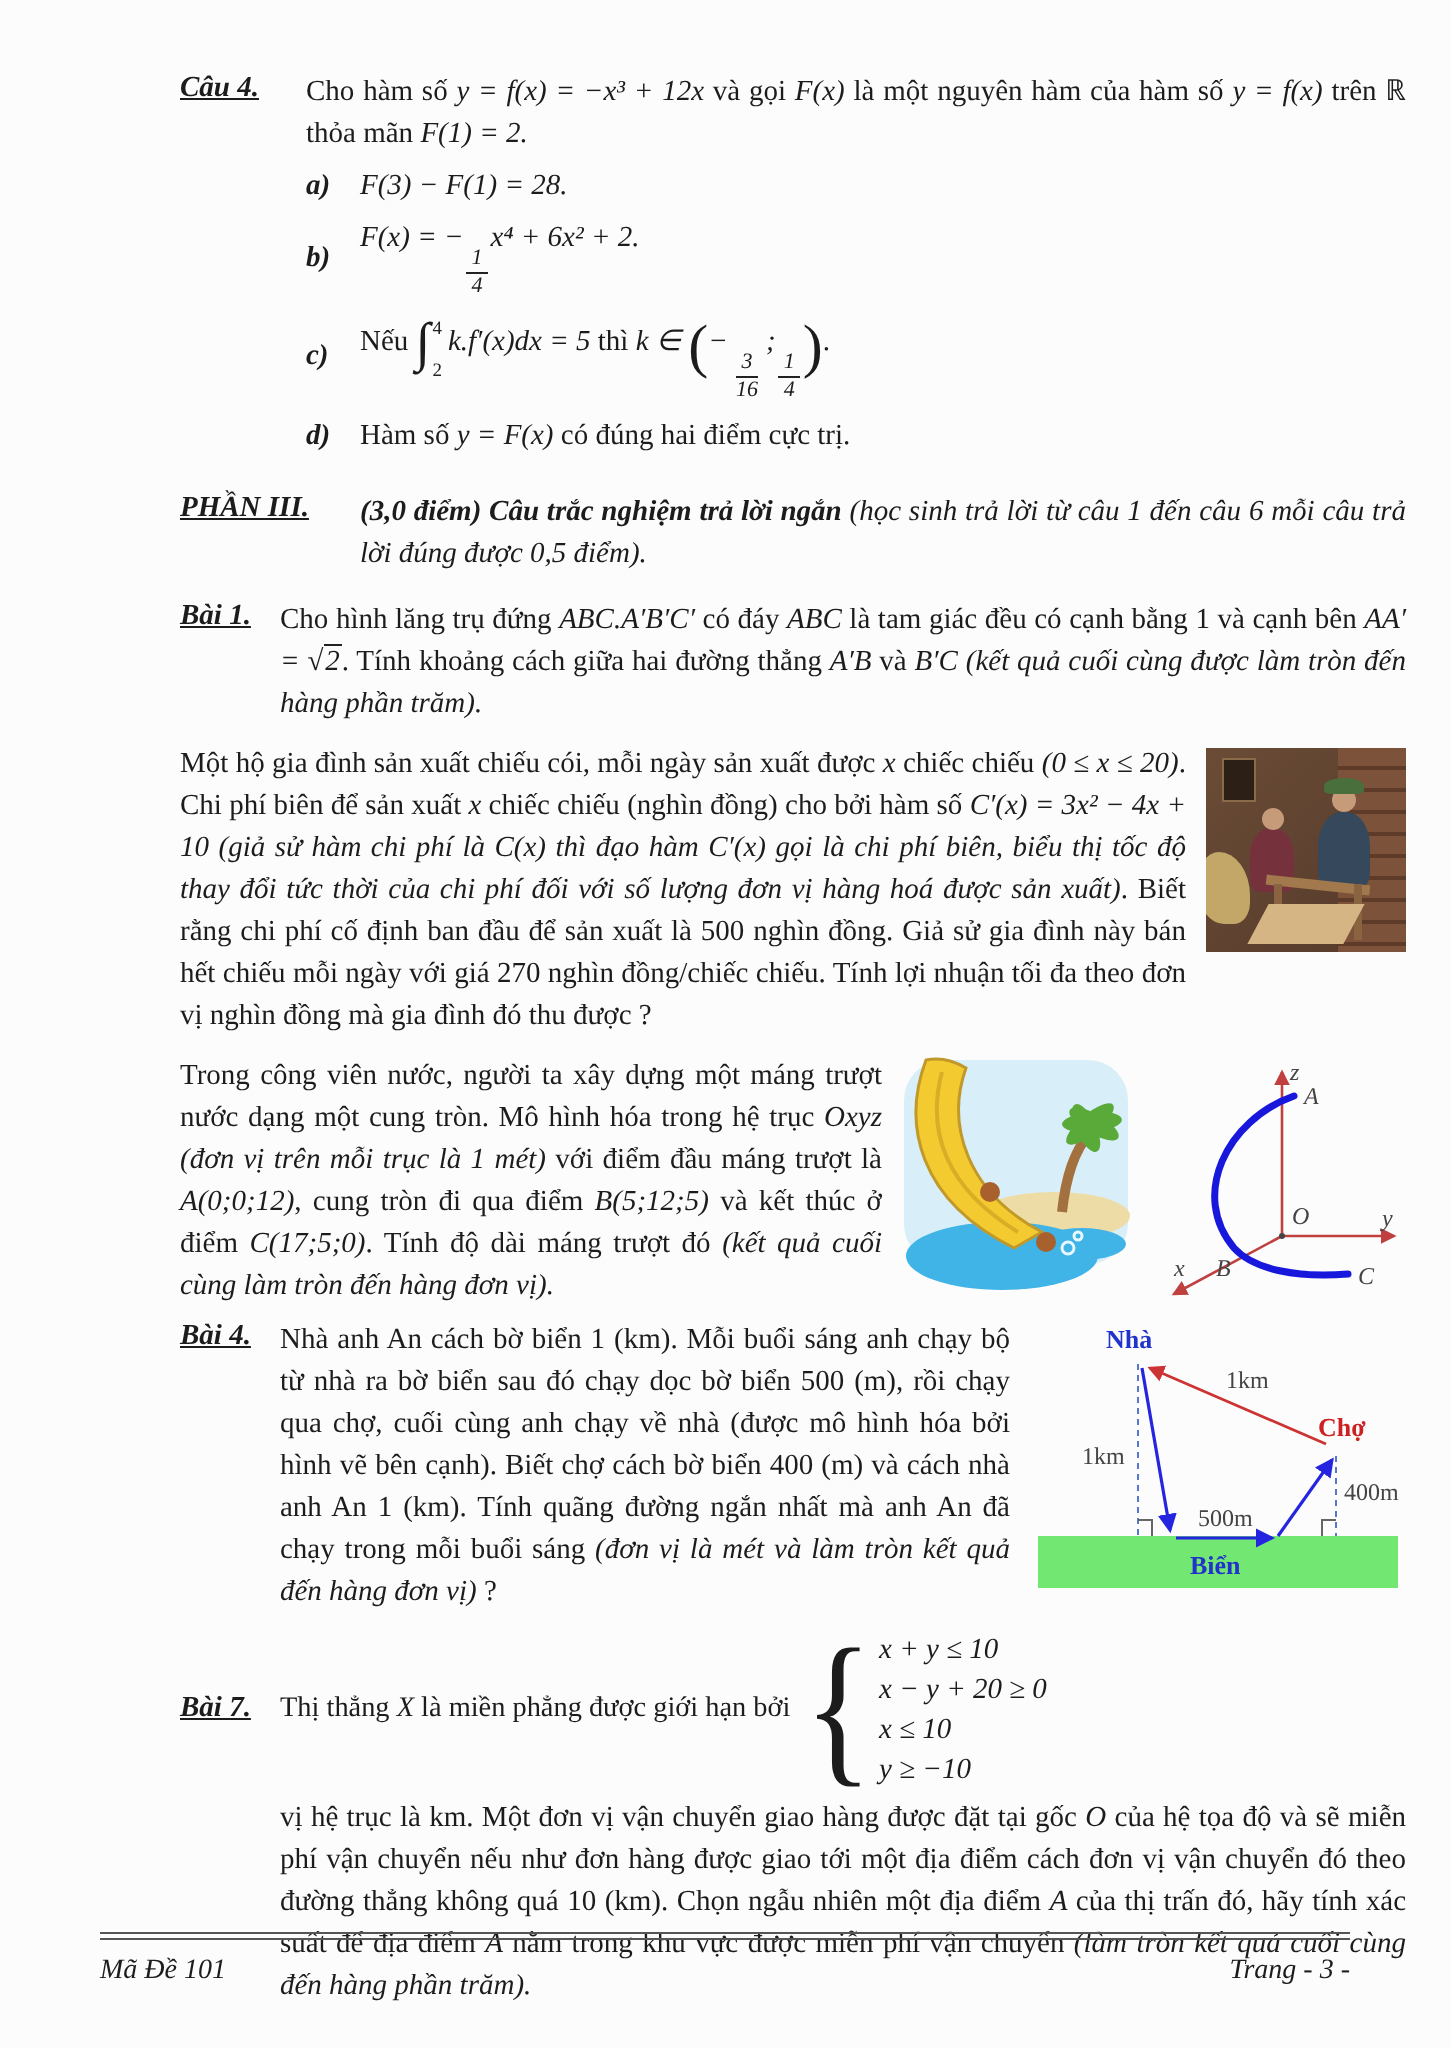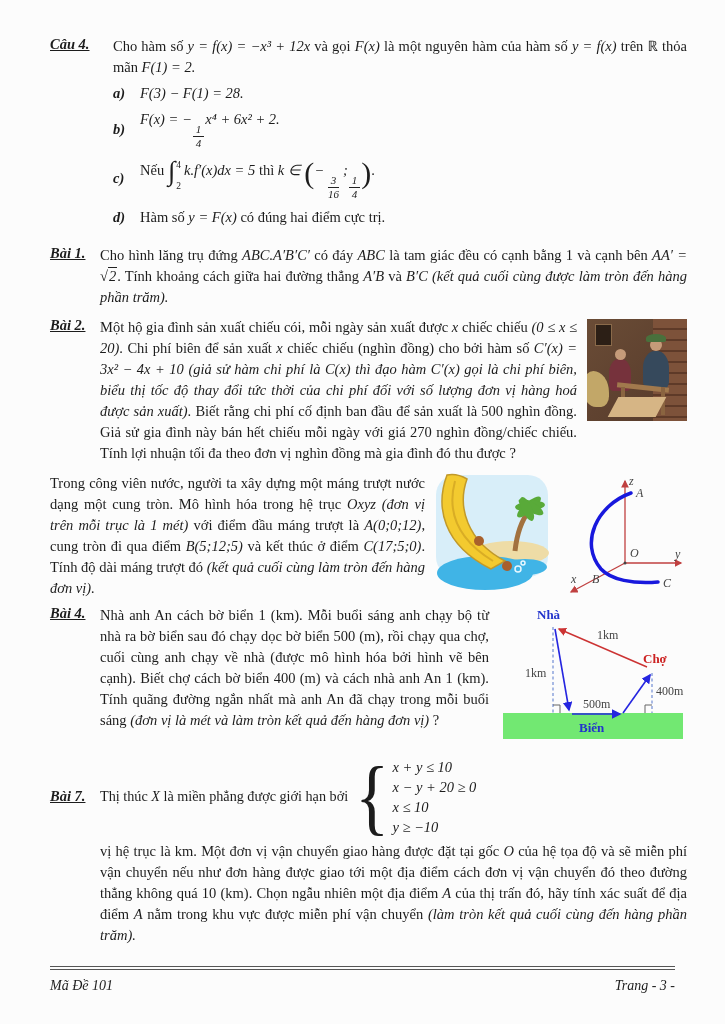--- a/index.html
+++ b/index.html
@@ -1,18 +1,18 @@
 <!DOCTYPE html>
 <html><head>
 <meta charset="utf-8">
 <style>
   html,body{margin:0;padding:0;}
   body{width:725px;height:1024px;position:relative;background:#fcfcfc;color:#1c1c1c;
        font-family:"Liberation Serif",serif;font-size:14.5px;overflow:hidden;}
-  .page{padding:36px 38px 0 50px;}
+  .page{padding:36px 22px 0 50px;margin-left:40px;}
   .block{display:flex;margin-bottom:12px;}
   .blabel{font-weight:bold;font-style:italic;text-decoration:underline;flex-shrink:0;}
   .w-cau{width:63px;}
   .w-phan{width:90px;}
   .w-bai{width:50px;}
   .btext{flex:1;text-align:justify;line-height:21px;}
   .seg-m{font-style:italic;}
   .seg-it{font-style:italic;}
   .seg-bi{font-weight:bold;font-style:italic;}
   
@@ -100,28 +100,33 @@
               <span class="fr-d">4</span>
             </span><span class="bigp">)</span><span>.</span></span>
       </div>
       <div class="opt">
         <span class="opt-letter">d)</span>
         <span class="opt-body"><span>Hàm số </span><span class="seg-m">y = F(x)</span><span> có đúng hai điểm cực trị.</span></span>
       </div>
     </div>
   </section>
 
+  <section class="block">
+    <div class="blabel w-phan">PHẦN III.</div>
+    <div class="btext">
+      <span class="seg-bi">(3,0 điểm) Câu trắc nghiệm trả lời ngắn </span><span class="seg-it">(học sinh trả lời từ câu 1 đến câu 6 mỗi câu trả lời đúng được 0,5 điểm).</span>
+    </div>
+  </section>
 
   <section class="block" style="margin-bottom:9px;">
     <div class="blabel w-bai">Bài 1.</div>
     <div class="btext"><span>Cho hình lăng trụ đứng </span><span class="seg-m">ABC.A′B′C′</span><span> có đáy </span><span class="seg-m">ABC</span><span> là tam giác đều có cạnh bằng 1 và cạnh bên </span><span class="seg-m">AA′ = </span><span class="sq-sign">√</span><span class="sq-val">2</span><span>. Tính khoảng cách giữa hai đường thẳng </span><span class="seg-m">A′B</span><span> và </span><span class="seg-m">B′C</span><span> </span><span class="seg-it">(kết quả cuối cùng được làm tròn đến hàng phần trăm).</span></div>
   </section>
 
   <section class="block" style="margin-bottom:9px;">
-    <div class="blabel w-bai">Bài 2.</div>
     <div class="btext">
       <span class="photo">
         <i class="pw-wall"></i>
         <i class="pw-window"></i>
         <i class="pw-straw"></i>
         <i class="pw-p1"></i>
         <i class="pw-h1"></i>
         <i class="pw-p2"></i>
         <i class="pw-h2"></i>
         <i class="pw-hat"></i>
@@ -226,21 +231,21 @@
         <text x="148" y="58" font-size="13" font-weight="bold" fill="#cc2222">Chợ</text>
         <text x="84" y="127" font-size="13" font-weight="bold" fill="#2233cc">Biển</text>
       </svg>
       <span><span>Nhà anh An cách bờ biển 1 (km). Mỗi buổi sáng anh chạy bộ từ nhà ra bờ biển sau đó chạy dọc bờ biển 500 (m), rồi chạy qua chợ, cuối cùng anh chạy về nhà (được mô hình hóa bởi hình vẽ bên cạnh). Biết chợ cách bờ biển 400 (m) và cách nhà anh An 1 (km). Tính quãng đường ngắn nhất mà anh An đã chạy trong mỗi buổi sáng </span><span class="seg-it">(đơn vị là mét và làm tròn kết quả đến hàng đơn vị)</span><span> ?</span></span>
     </div>
   </section>
 
   <section>
     <div class="b5row">
       <div class="blabel w-bai">Bài 7.</div>
-      <div class="b5pre"><span>Thị thúc </span><span class="seg-m">X</span><span> là miền phẳng được giới hạn bởi</span></div>
+      <div class="b5pre"><span>Thị thẳng </span><span class="seg-m">X</span><span> là miền phẳng được giới hạn bởi</span></div>
       <div class="b5sys">
         <span class="brace">{</span>
         <div>
           <div class="sysline">x + y ≤ 10</div>
           <div class="sysline">x − y + 20 ≥ 0</div>
           <div class="sysline">x ≤ 10</div>
           <div class="sysline">y ≥ −10</div>
         </div>
       </div>
     </div>

